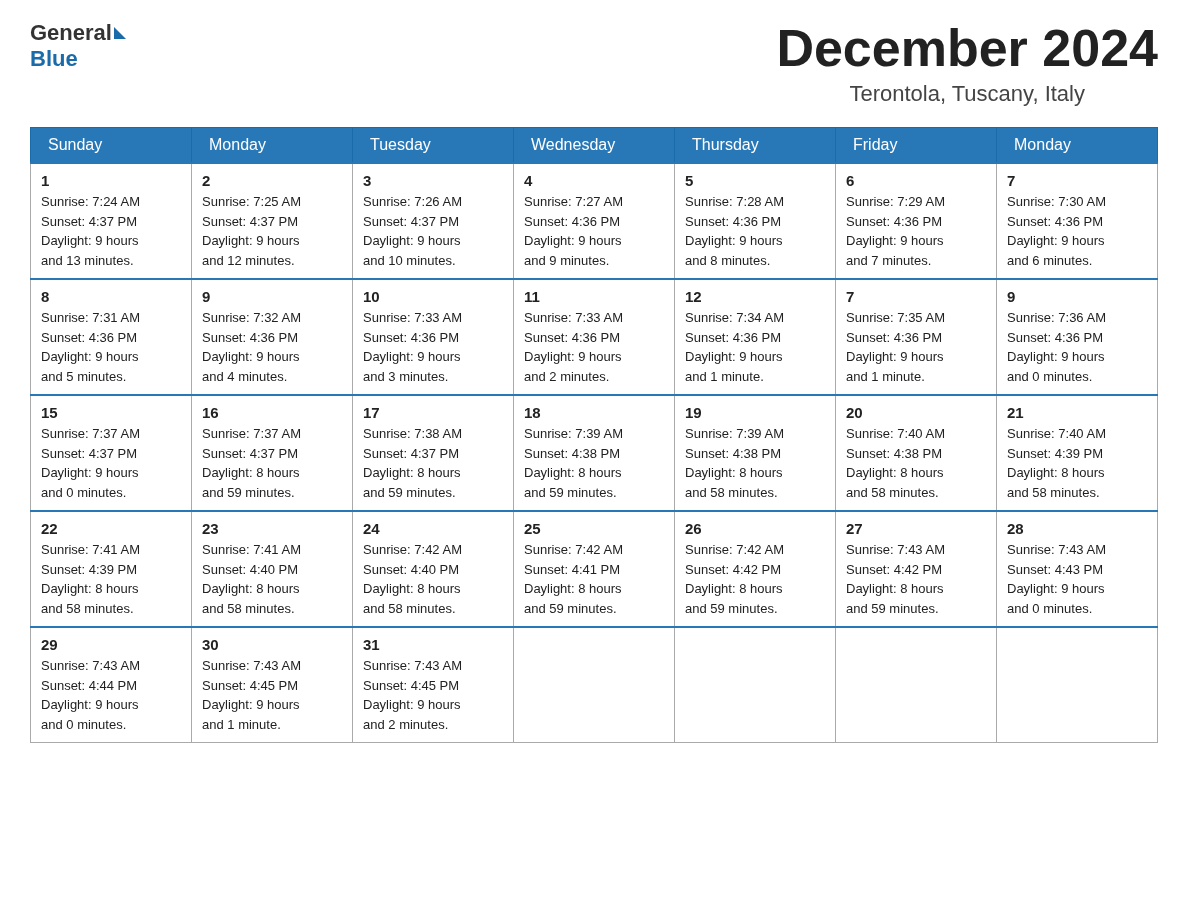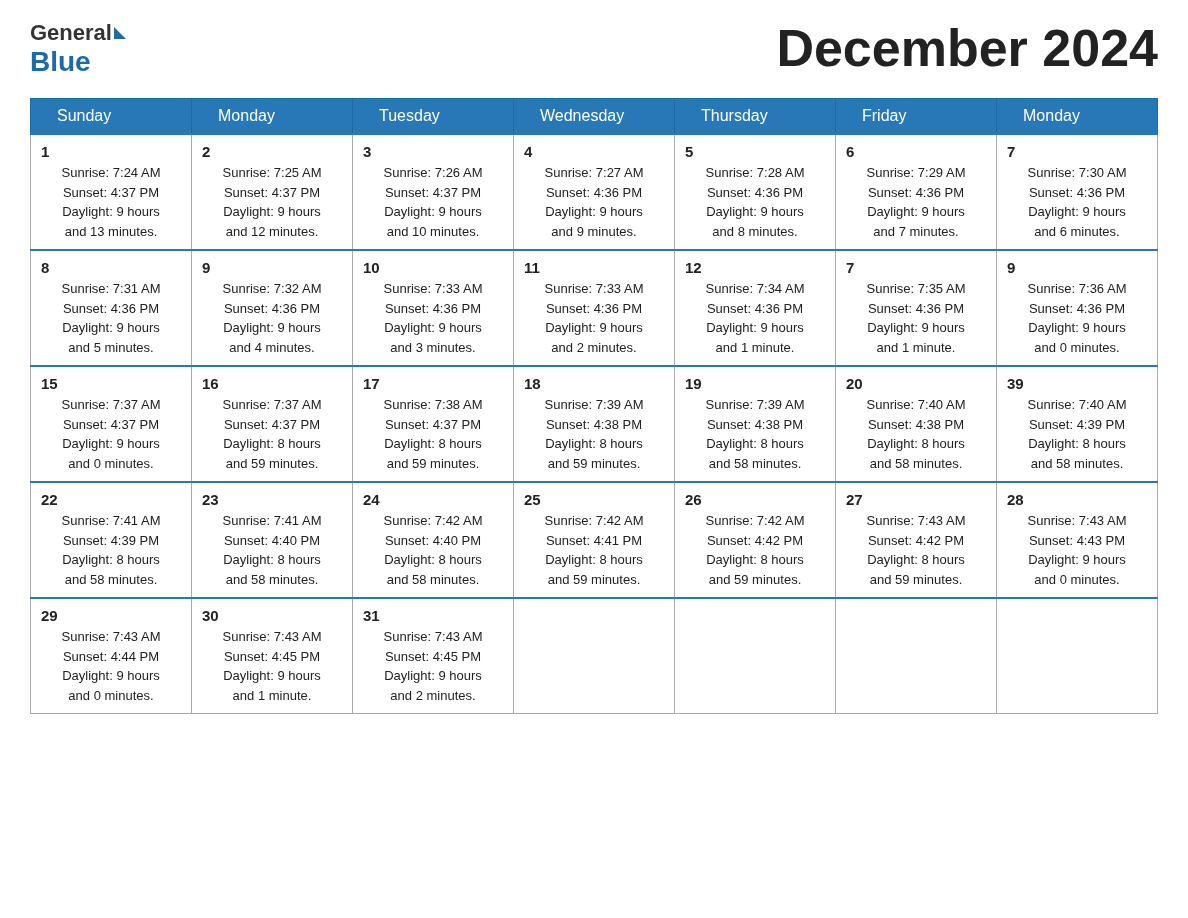--- a/index.html
+++ b/index.html
@@ -36,21 +36,21 @@
       width: 0;
       height: 0;
       border-left: 12px solid #1a6baa;
       border-top: 12px solid transparent;
       border-bottom: 0px solid transparent;
       margin: 0 2px;
       vertical-align: middle;
     }
     .logo-blue {
       color: #1a6baa;
-      font-size: 28px;
+      font-size: 22px;
       font-weight: bold;
     }
     .title-block {
       text-align: center;
     }
     .month-title {
       font-size: 52px;
       font-weight: bold;
       color: #222;
       line-height: 1.1;
@@ -63,21 +63,21 @@
     .calendar-table {
       width: 100%;
       border-collapse: collapse;
       border: 1px solid #2878b8;
     }
     .calendar-table th {
       background-color: #2878b8;
       color: #fff;
       font-size: 16px;
       font-weight: normal;
-      padding: 8px 26px;
+      padding: 8px 17px;
       text-align: left;
       border: 1px solid #1a6baa;
     }
     .calendar-table td {
       vertical-align: top;
       padding: 8px 10px;
       border: 1px solid #aaa;
       font-size: 13px;
       color: #222;
       width: 14.28%;
@@ -86,21 +86,20 @@
     .day-num {
       font-size: 15px;
       font-weight: bold;
       display: block;
       margin-bottom: 3px;
     }
     .day-info {
       font-size: 13px;
       line-height: 1.5;
       color: #222;
-      text-align: center;
     }
     .empty-cell {
       background: #fff;
     }
     tr.week-row td {
       border-top: 2px solid #2878b8;
     }
   </style>
 </head>
 <body>
@@ -108,20 +107,21 @@
 <div class="header">
   <div class="logo">
     <div class="logo-text">
       <span class="logo-general">General</span>
       <span class="logo-triangle"></span>
     </div>
     <div class="logo-blue">Blue</div>
   </div>
   <div class="title-block">
     <div class="month-title">December 2024</div>
+    <div class="location-title">Terontola, Tuscany, Italy</div>
   </div>
 </div>
 
 <table class="calendar-table">
   <thead>
     <tr>
     <th>Sunday</th>
         <th>Monday</th>
         <th>Tuesday</th>
         <th>Wednesday</th>
@@ -210,21 +210,21 @@
         </td>
         <td>
           <span class="day-num">19</span>
           <div class="day-info">Sunrise: 7:39 AM<br>Sunset: 4:38 PM<br>Daylight: 8 hours<br>and 58 minutes.</div>
         </td>
         <td>
           <span class="day-num">20</span>
           <div class="day-info">Sunrise: 7:40 AM<br>Sunset: 4:38 PM<br>Daylight: 8 hours<br>and 58 minutes.</div>
         </td>
         <td>
-          <span class="day-num">39</span>
+          <span class="day-num">21</span>
           <div class="day-info">Sunrise: 7:40 AM<br>Sunset: 4:39 PM<br>Daylight: 8 hours<br>and 58 minutes.</div>
         </td>
       </tr>
       <tr class="week-row">
         <td>
           <span class="day-num">22</span>
           <div class="day-info">Sunrise: 7:41 AM<br>Sunset: 4:39 PM<br>Daylight: 8 hours<br>and 58 minutes.</div>
         </td>
         <td>
           <span class="day-num">23</span>

